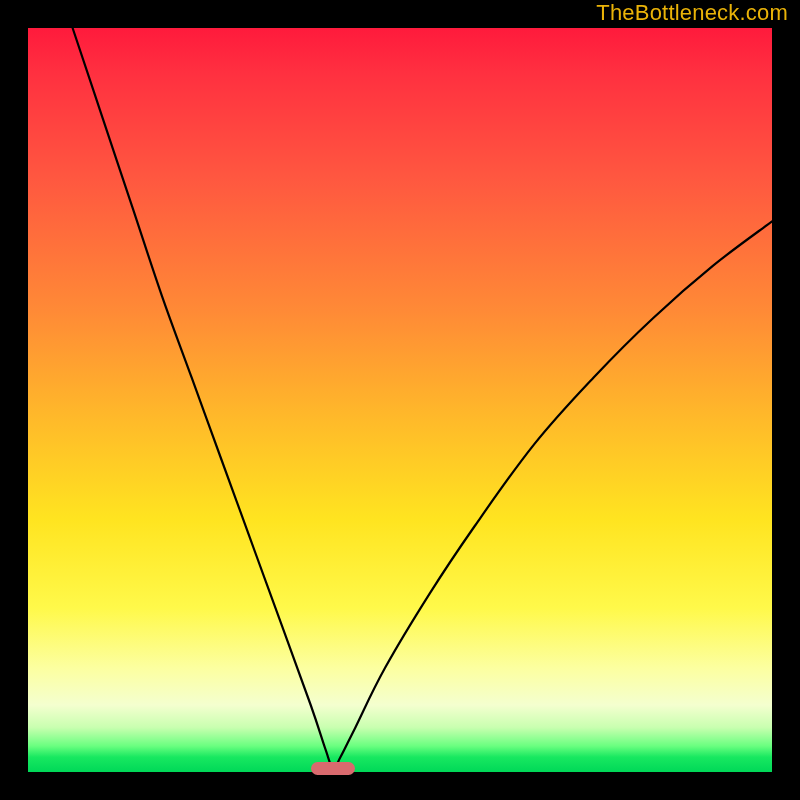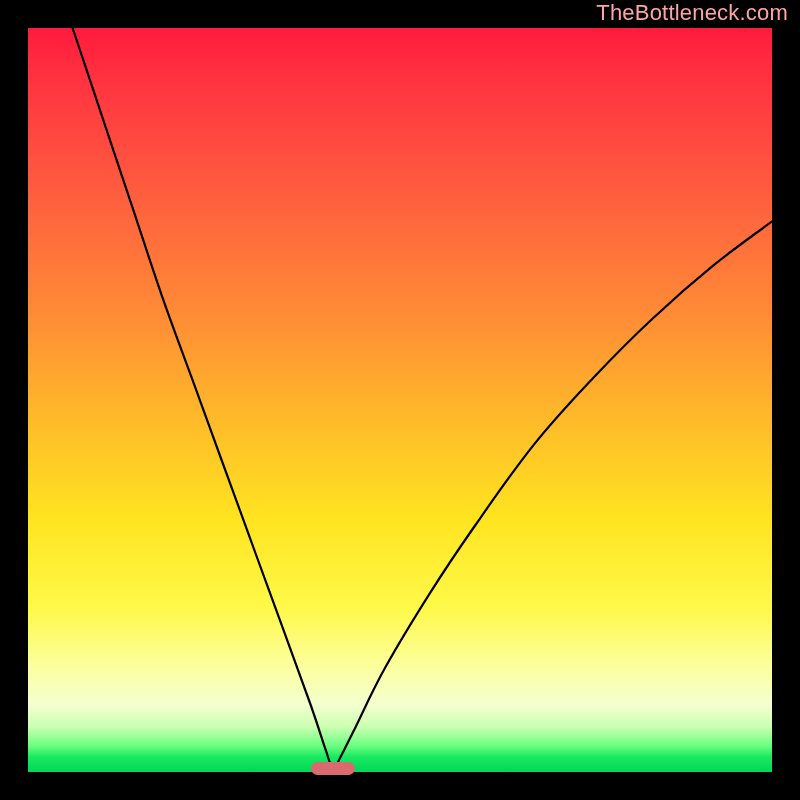--- a/index.html
+++ b/index.html
@@ -40,21 +40,21 @@
       #c9ffb0 94%,
       #6aff80 96.5%,
       #18e860 98%,
       #00d858 100%
     );
   }
   .watermark {
     position: absolute;
     top: 0;
     right: 12px;
-    color: #fca5a5;
+    color: #eab308;
     font-size: 22px;
     font-weight: 500;
     letter-spacing: 0.2px;
     user-select: none;
   }
   svg.curve {
     position: absolute;
     left: 0;
     top: 0;
     width: 744px;

